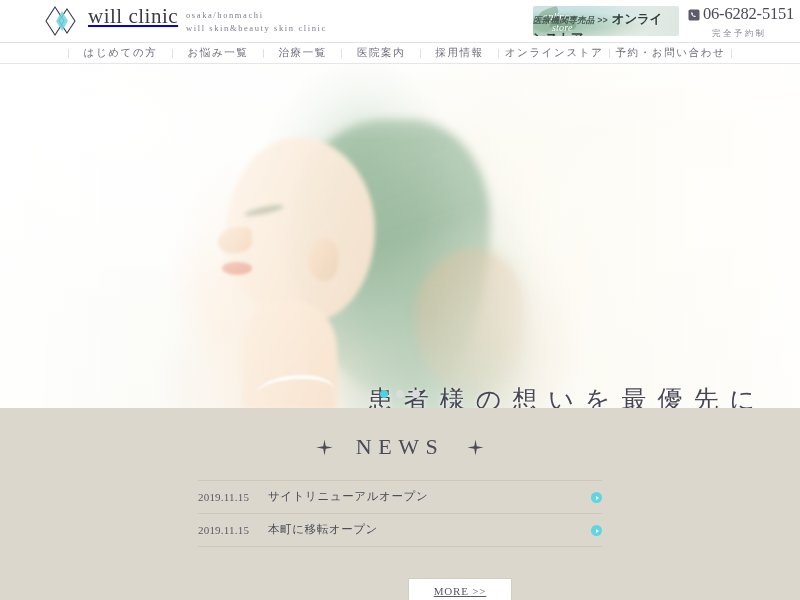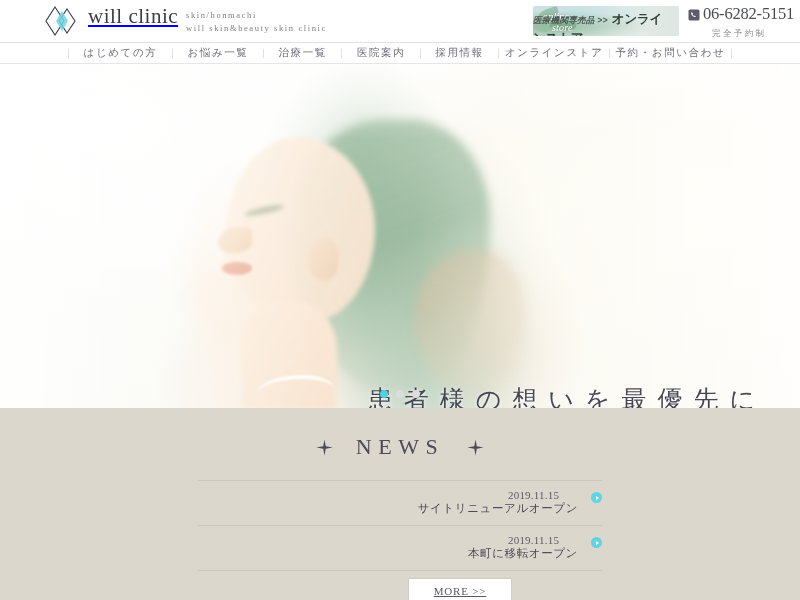--- a/index.html
+++ b/index.html
@@ -391,22 +391,21 @@
   .news-item {
     position: relative;
     border-top: 1px solid #cdc7bc;
     padding: 8px 24px 9px 0;
     cursor: pointer;
   }
   .news-item:last-child { border-bottom: 1px solid #cdc7bc; }
 
   .news-head {
     display: flex;
-    align-items: flex-end;
-    flex-direction: column;
+    align-items: center;
   }
   .news-date {
     font-family: "Liberation Serif", serif;
     font-size: 11px;
     letter-spacing: 0.2px;
     color: #5c5a66;
     width: 70px;
     flex: 0 0 auto;
   }
   .news-title-text {
@@ -478,21 +477,21 @@
   <a id="brand-block" href="#">
     <svg id="logo-mark" viewBox="0 0 42 30">
       <polygon points="13,1 22,15 13,29 4,15" fill="none" stroke="#3b3b46" stroke-width="1.1"></polygon>
       <polygon points="25,3 33,15 25,27 17,15" fill="none" stroke="#3b3b46" stroke-width="1.1"></polygon>
       <polygon points="20,5 26,15 20,25 14,15" fill="#6fd6e2" opacity="0.85"></polygon>
     </svg>
     <span id="logo-wordmark">will clinic</span>
   </a>
 
   <div id="brand-tagline">
-    <span class="tl">skin/honmachi</span>
+    <span class="tl">osaka/honmachi</span>
     <span class="tl">will skin&amp;beauty skin clinic</span>
   </div>
 
   <a id="online-store-banner" href="#">
     <span class="leaf-a"></span>
     <span class="leaf-b"></span>
     <span class="leaf-c"></span>
     <span id="banner-script">
       <span class="s1">online</span>
       <span class="s2">store</span>

